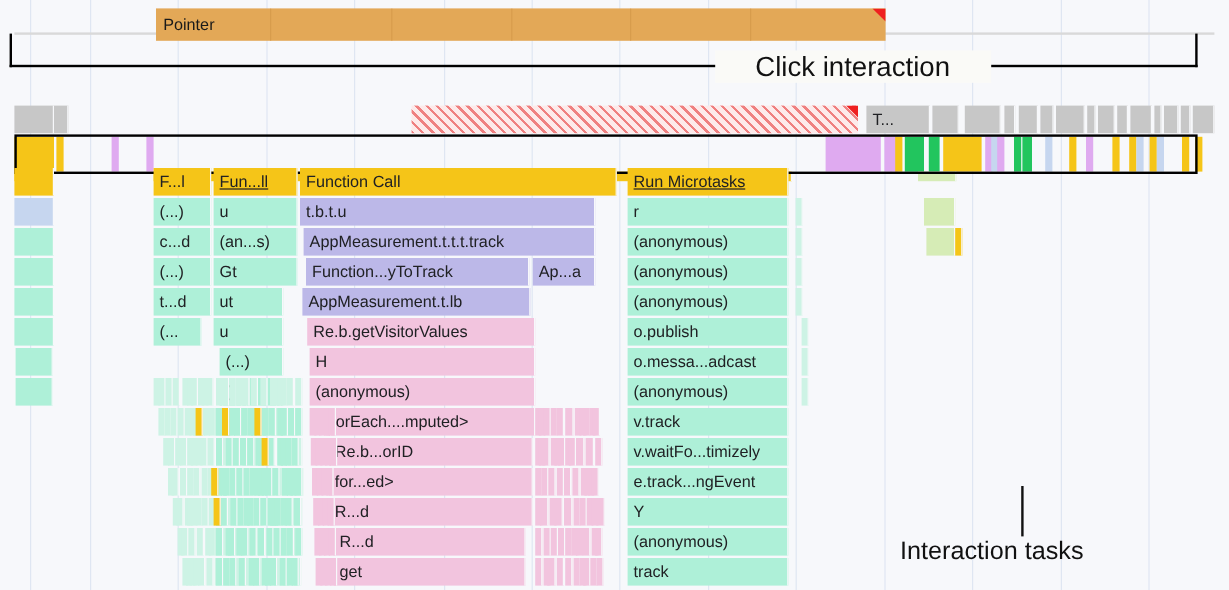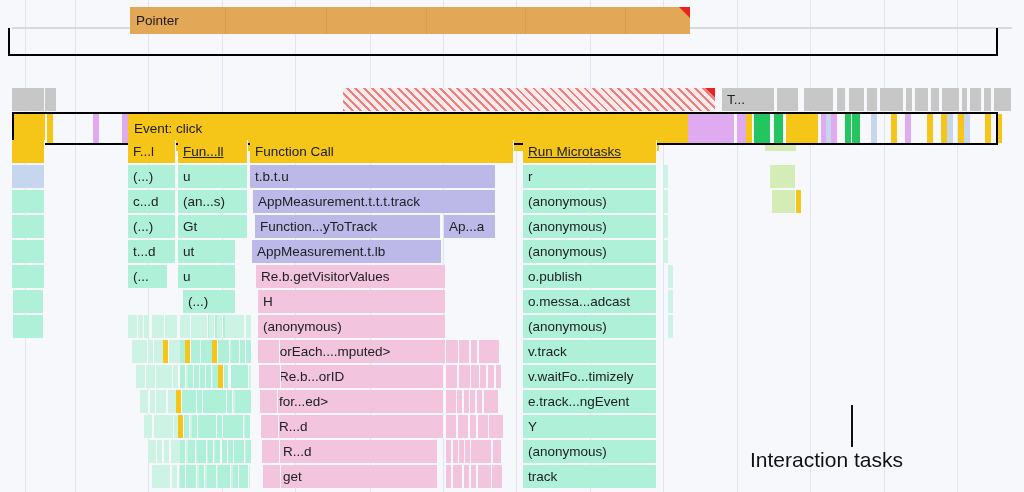--- a/index.html
+++ b/index.html
@@ -31,21 +31,21 @@
   .teal    { background:#aef0d8; }
   .tealdim { background:#cdf3e5; }
   .blue    { background:#c6d6ef; }
   .green   { background:#22c55e; }
   .violet  { background:#dfaaf0; }
   .lgreen  { background:#d6ecb6; }
 
   
   .pointer-track { position:absolute; left:12px; right:12px; top:27px; height:2px; background:#d9d9d9; }
   .pointer-bar {
-    position:absolute; left:130px; top:7px; width:560px; height:27px;
+    position:absolute; left:130px; top:7px; width:608px; height:27px;
     background:#e3a857; color:#1a1a1a; font-size:13.5px; line-height:27px;
     padding-left:6px; white-space:nowrap; overflow:hidden;
   }
   .pointer-bar .seg { position:absolute; top:0; bottom:0; width:1px; background:#d79c4c; }
   .pointer-red {
     position:absolute; right:0; top:0; width:0; height:0;
     border-top:11px solid #ef2020; border-left:11px solid transparent;
   }
 
   
@@ -106,20 +106,21 @@
     <span>Pointer</span>
     <span class="seg" style="left:95px"></span>
     <span class="seg" style="left:196px"></span>
     <span class="seg" style="left:296px"></span>
     <span class="seg" style="left:395px"></span>
     <span class="seg" style="left:495px"></span>
     <span class="pointer-red"></span>
   </div>
 
   <div class="bracket bracket-top"></div>
+  <div class="label-click">Click interaction</div>
 
   <div class="task-row">
     <div class="bar gray" style="left:12px;  width:33px;"></div>
     <div class="bar gray" style="left:45px;  width:12px;"></div>
     <div class="bar hatch noborder" style="left:343px; width:372px;">
       <span class="hatch-flag"></span>
     </div>
     <div class="bar gray" style="left:722px; width:53px;"><span>T...</span></div>
     <div class="bar gray" style="left:777px; width:22px;"></div>
     <div class="bar gray" style="left:804px; width:30px;"></div>
@@ -135,23 +136,20 @@
     <div class="bar gray" style="left:970px; width:12px;"></div>
     <div class="bar gray" style="left:984px; width:8px;"></div>
     <div class="bar gray" style="left:994px; width:18px;"></div>
   </div>
 
   <div class="evt-row">
     <div class="evt-bar yellow" style="left:12px; width:33px;"></div>
     <div class="evt-bar yellow" style="left:47px; width:4px;"></div>
     <div class="evt-bar violet" style="left:93px; width:3px;"></div>
     <div class="evt-bar violet" style="left:122px; width:4px;"></div>
-    <div class="evt-bar yellow" style="left:128px; width:560px;">
-      <span>Event: click</span>
-    </div>
     <div class="evt-bar violet" style="left:688px; width:46px;"></div>
     <div class="evt-bar violet" style="left:737px; width:3px;"></div>
     <div class="evt-bar violet" style="left:742px; width:3px;"></div>
     <div class="evt-bar yellow" style="left:746px; width:3px;"></div>
     <div class="evt-bar green" style="left:754px; width:16px;"></div>
     <div class="evt-bar green" style="left:774px; width:9px;"></div>
     <div class="evt-bar yellow" style="left:786px; width:32px;"></div>
     <div class="evt-bar violet" style="left:821px; width:3px;"></div>
     <div class="evt-bar blue" style="left:826px; width:3px;"></div>
     <div class="evt-bar violet" style="left:831px; width:3px;"></div>

